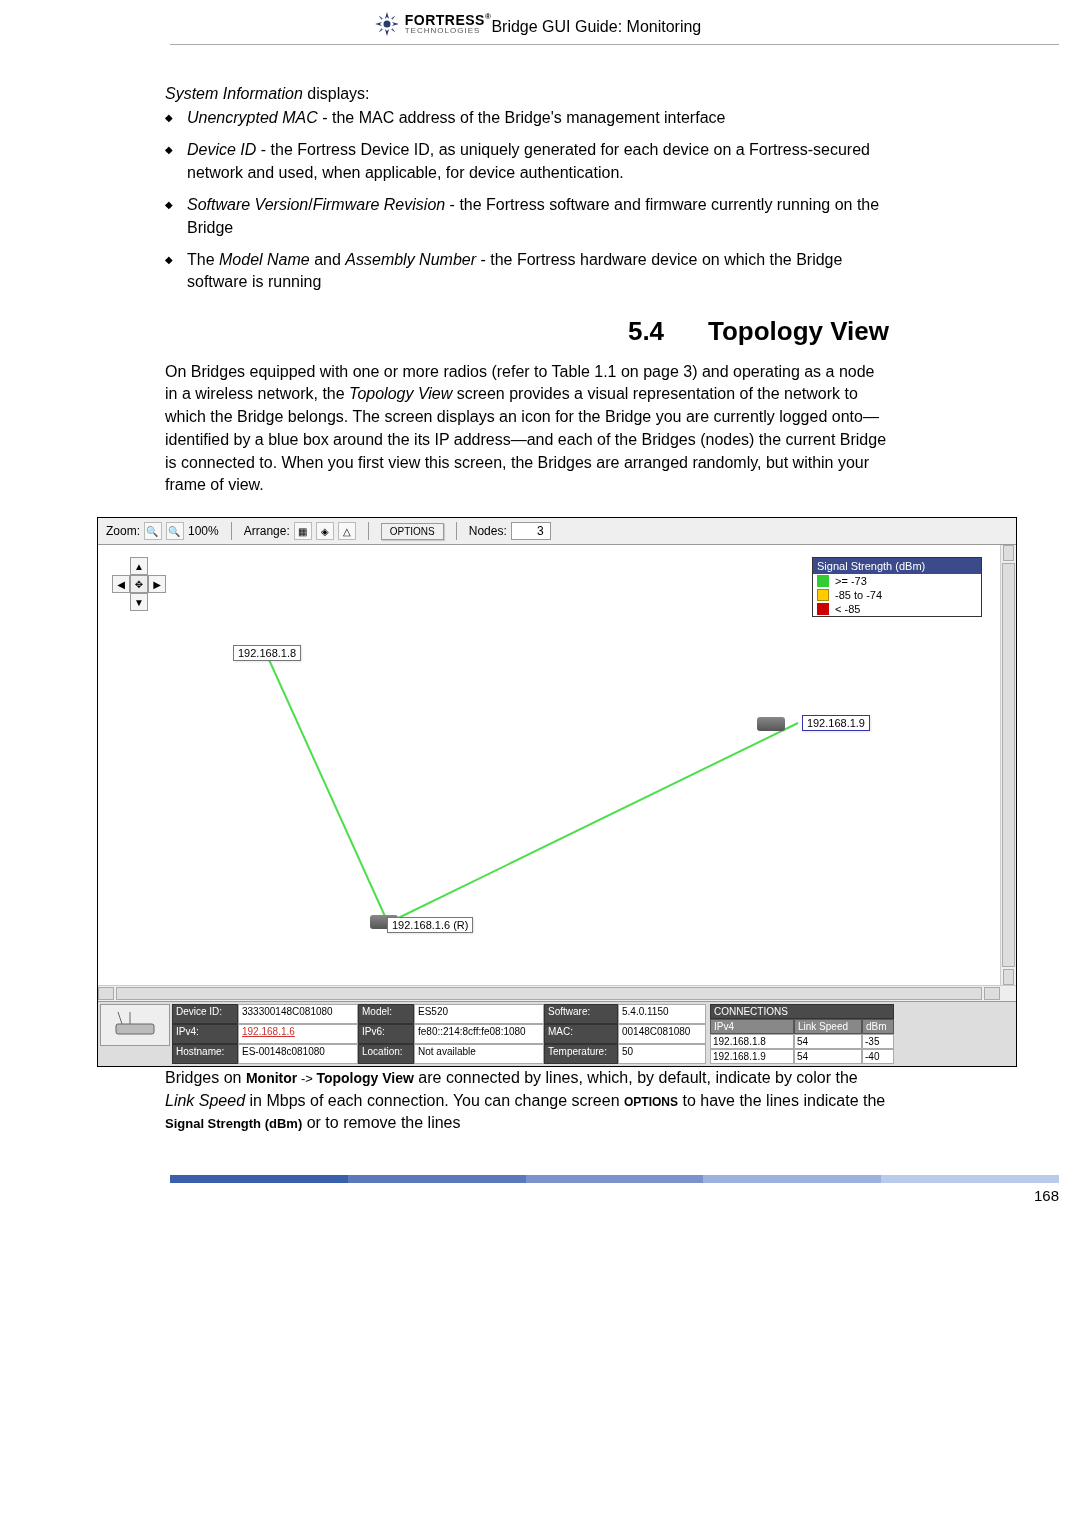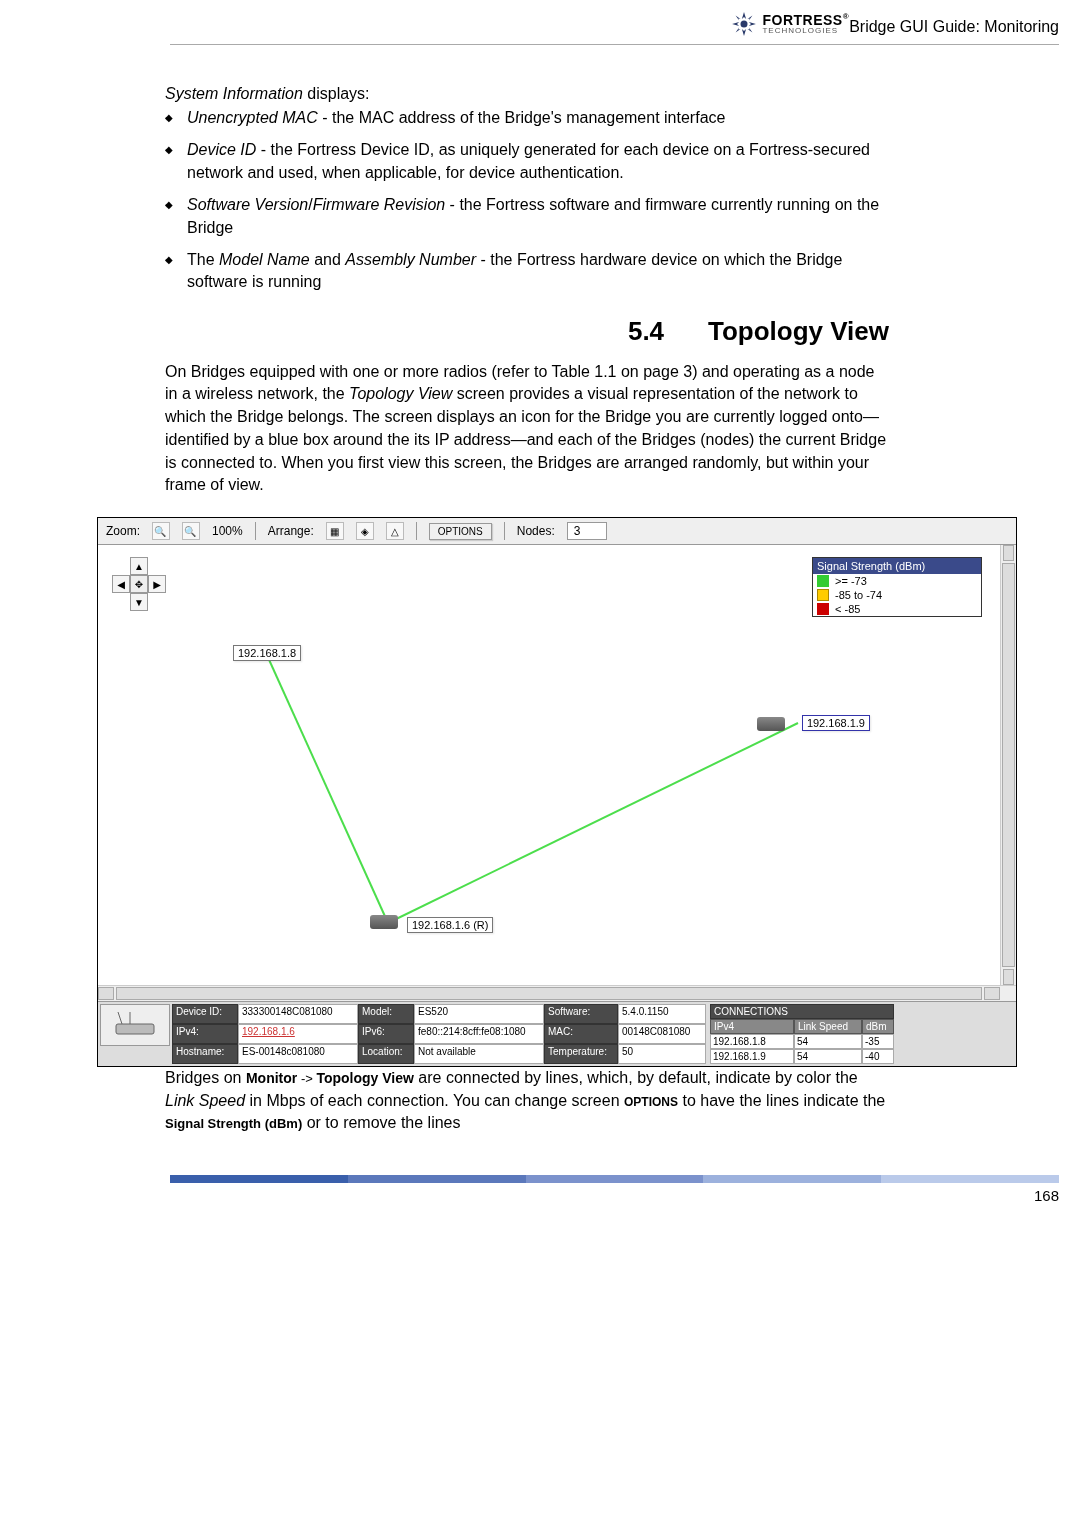--- a/index.html
+++ b/index.html
@@ -7,21 +7,21 @@
       font-family: Arial, Helvetica, sans-serif;
       font-size: 15px;
       color: #000;
       width: 1089px;
       background: #fff;
       position: relative;
       padding-bottom: 40px;
     }
     .header-area {
       display: flex;
-      justify-content: flex-end;
+      justify-content: center;
       align-items: flex-start;
       padding: 10px 30px 0 15px;
     }
     .logo {
       display: flex;
       align-items: center;
       gap: 4px;
     }
     .logo-icon {
       width: 28px;
@@ -122,21 +122,21 @@
     }
     .topo-toolbar {
       display: flex;
       align-items: center;
       gap: 8px;
       background: #efefef;
       border-bottom: 1px solid #999;
       padding: 4px 8px;
       font-size: 12px;
     }
-    .tb-item { display: flex; align-items: center; gap: 12px; }
+    .tb-item { display: flex; align-items: center; gap: 4px; text-align: right; }
     .tb-sep { border-left: 1px solid #999; height: 18px; margin: 0 4px; }
     .tb-btn {
       border: 1px solid #bbb;
       width: 18px; height: 18px;
       display: flex; align-items: center; justify-content: center;
       background: #f8f8f8;
       font-size: 10px;
     }
     .tb-btn-wide {
       border: 1px solid #999;
@@ -235,21 +235,21 @@
     .node-label {
       position: absolute;
       border: 1px solid #777;
       background: #fff;
       padding: 1px 4px;
       font-size: 11px;
       box-shadow: 1px 1px 2px rgba(0,0,0,0.1);
     }
     .node-a { top: 100px; left: 135px; }
     .node-b { top: 170px; right: 130px; border-color:#33a; }
-    .node-c { top: 372px; left: 309px; }
+    .node-c { top: 372px; left: 289px; }
     .node-icon {
       position: absolute;
       width: 28px; height: 14px;
       background: linear-gradient(#888,#555);
       border-radius: 3px;
     }
     .nic-b { top: 172px; right: 215px; }
     .nic-c { top: 370px; left: 272px; }
     svg.links { position: absolute; inset: 0; width: 100%; height: 100%; }
     .detail-panel {

